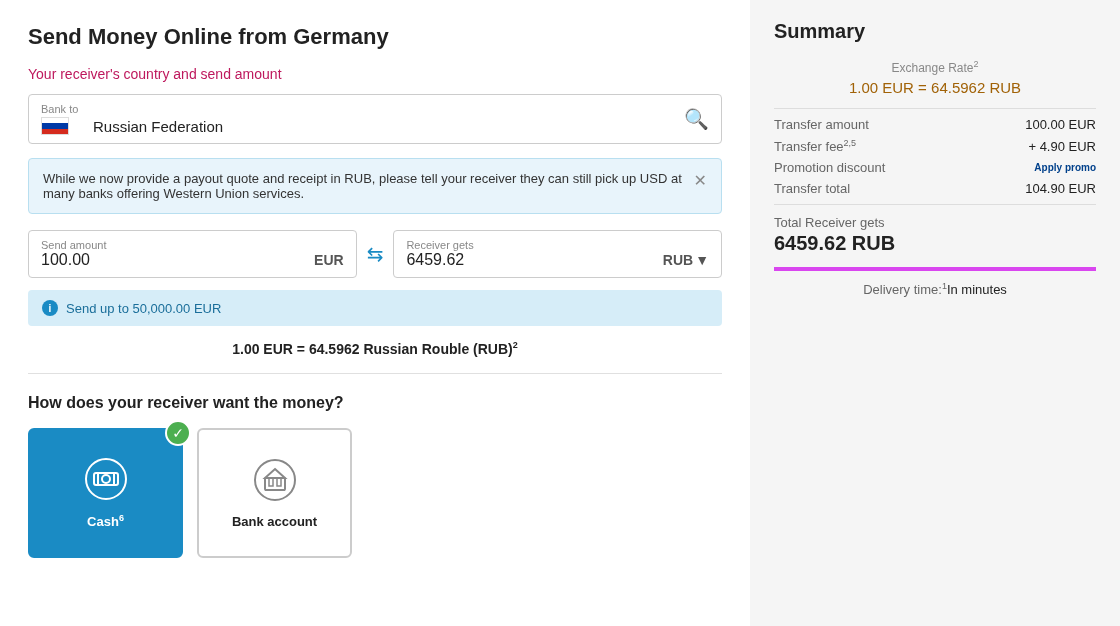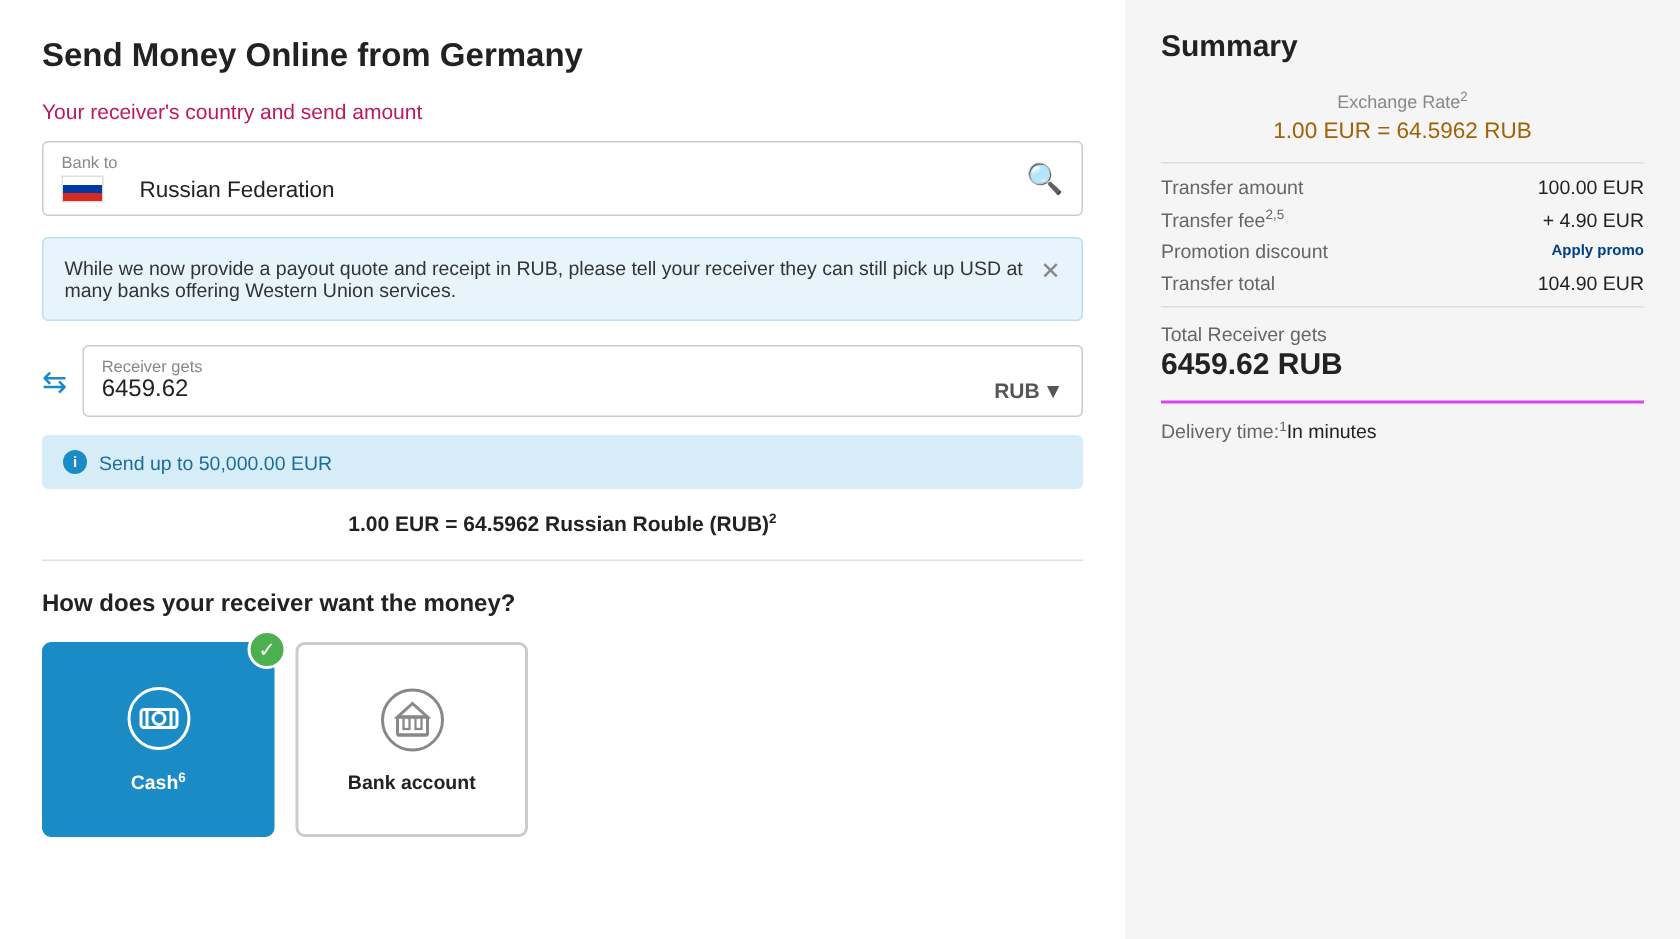--- a/index.html
+++ b/index.html
@@ -272,25 +272,25 @@
     }
     .total-receiver-value {
       font-size: 20px;
       font-weight: 600;
       color: #222;
       text-align: left;
       margin-top: 2px;
     }
     .delivery-row {
       display: flex;
-      justify-content: flex-start;
+      justify-content: center;
       align-items: center;
       margin-top: 12px;
       padding-top: 10px;
-      border-top: 2px solid #d946ef;
+      border-top: 4px solid #d946ef;
     }
     .delivery-label {
       font-size: 13px;
       color: #666;
     }
     .delivery-value {
       font-size: 13px;
       color: #222;
       font-weight: 500;
     }
@@ -329,20 +329,27 @@
     </div>
     <span class="search-icon">🔍</span>
   </div>
 
   <div class="info-banner">
     <span>While we now provide a payout quote and receipt in RUB, please tell your receiver they can still pick up USD at many banks offering Western Union services.</span>
     <span class="info-banner-close">✕</span>
   </div>
 
   <div class="amount-row">
+    <div class="amount-field">
+      <label>Send amount</label>
+      <div class="amount-input-wrap">
+        <input type="text" value="100.00" style="">
+        <span class="currency-label">EUR</span>
+      </div>
+    </div>
 
     <span class="swap-icon">⇆</span>
 
     <div class="amount-field">
       <label>Receiver gets</label>
       <div class="amount-input-wrap">
         <input type="text" value="6459.62" style="">
         <span class="currency-label-select">
           <span>RUB</span>
           <span>▼</span>

